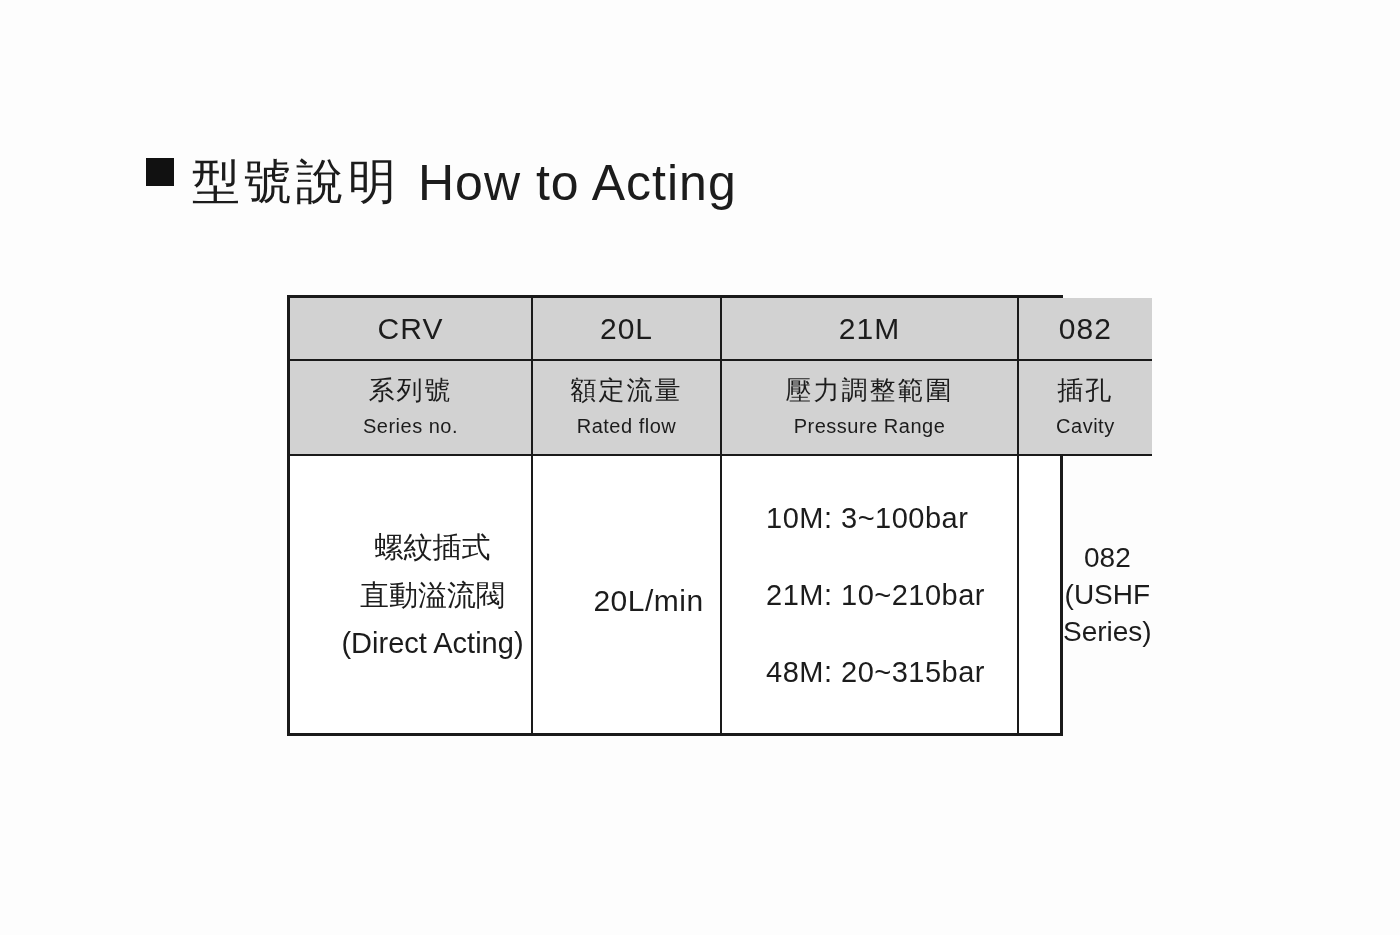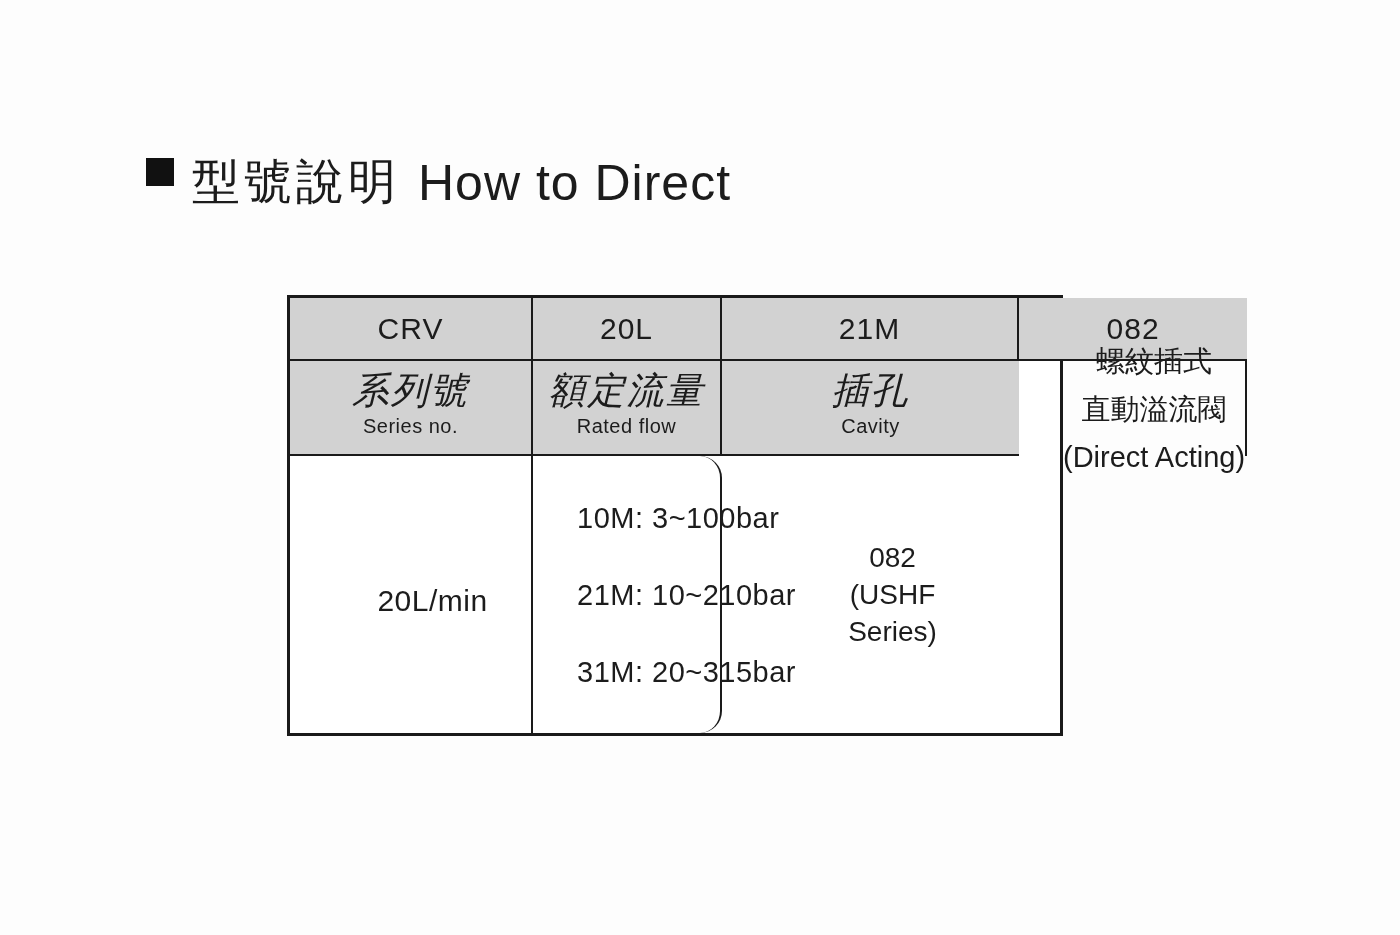--- a/index.html
+++ b/index.html
@@ -67,46 +67,45 @@
     align-items: center;
     justify-content: center;
     text-align: center;
   }
   .cell.last-col { border-right: none; }
   .cell.last-row { border-bottom: none; padding-left: 44px; }
   .cell.head { background: var(--header-bg); }
 
   .code-text { font-size: 30px; letter-spacing: 1px; }
 
-  .hdr-cjk { font-size: 37px; line-height: 37px; letter-spacing: 2px; font-style: italic; }
+  .hdr-cjk { font-size: 26px; line-height: 37px; letter-spacing: 2px; }
   .hdr-en  { font-size: 20px; line-height: 35px; letter-spacing: 0.5px; }
 
   .body-line { font-size: 29px; line-height: 48px; white-space: nowrap; }
   .flow-text { font-size: 30px; letter-spacing: 0.5px; margin-top: 12px; }
 
   .pressure-cell {
     align-items: flex-start;
     text-align: left;
     padding-left: 25px;
     gap: 47px;
-    border-radius: 22px;
   }
   .pressure-line { font-size: 29px; line-height: 30px; white-space: nowrap; letter-spacing: 0.5px; }
 
   .cavity-line { font-size: 28px; line-height: 37px; white-space: nowrap; }
 </style>
 </head>
 <body>
 
 <div>
 
   <div class="title-row">
     <span class="bullet"></span>
     <span class="title-cjk">型號說明</span>
-    <span class="title-en">How to Direct</span>
+    <span class="title-en">How to Acting</span>
   </div>
 
   <div class="order-table">
 
     <div class="cell head">
       <span class="code-text">CRV</span>
     </div>
     <div class="cell head">
       <span class="code-text">20L</span>
     </div>
@@ -118,37 +117,41 @@
     </div>
 
     <div class="cell head">
       <span class="hdr-cjk">系列號</span>
       <span class="hdr-en">Series no.</span>
     </div>
     <div class="cell head">
       <span class="hdr-cjk">額定流量</span>
       <span class="hdr-en">Rated flow</span>
     </div>
+    <div class="cell head">
+      <span class="hdr-cjk">壓力調整範圍</span>
+      <span class="hdr-en">Pressure Range</span>
+    </div>
     <div class="cell head last-col">
       <span class="hdr-cjk">插孔</span>
       <span class="hdr-en">Cavity</span>
     </div>
 
     <div class="cell last-row">
       <span class="body-line">螺紋插式</span>
       <span class="body-line">直動溢流閥</span>
       <span class="body-line">(Direct Acting)</span>
     </div>
     <div class="cell last-row">
       <span class="flow-text">20L/min</span>
     </div>
     <div class="cell last-row pressure-cell">
       <span class="pressure-line">10M: 3~100bar</span>
       <span class="pressure-line">21M: 10~210bar</span>
-      <span class="pressure-line">31M: 20~315bar</span>
+      <span class="pressure-line">48M: 20~315bar</span>
     </div>
     <div class="cell last-row last-col">
       <span class="cavity-line">082</span>
       <span class="cavity-line">(USHF</span>
       <span class="cavity-line">Series)</span>
     </div>
 
   </div>
 </div>
 

